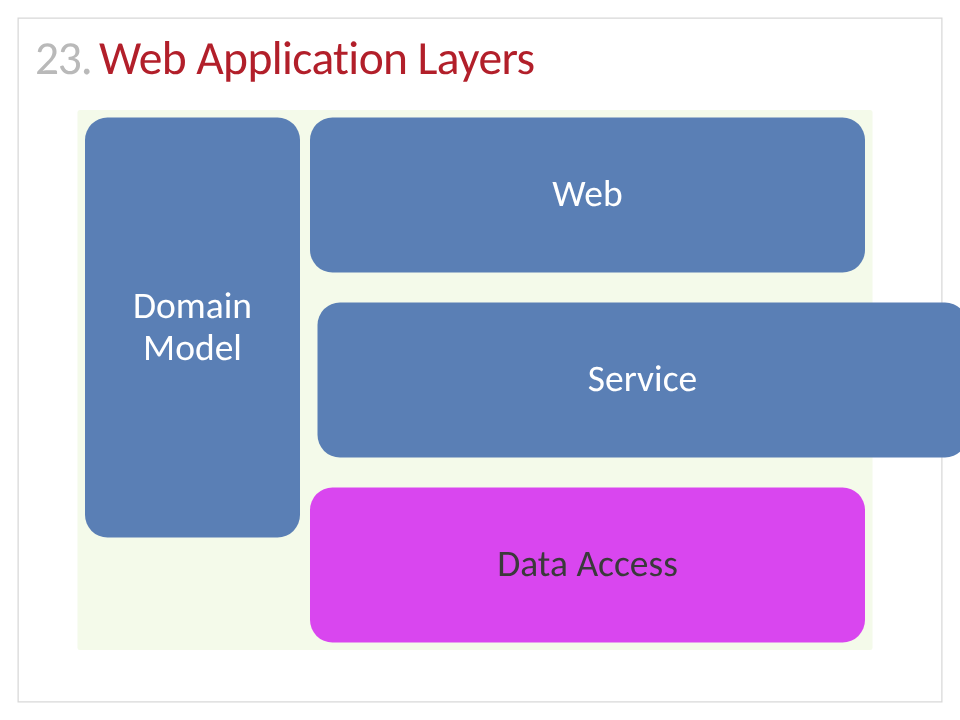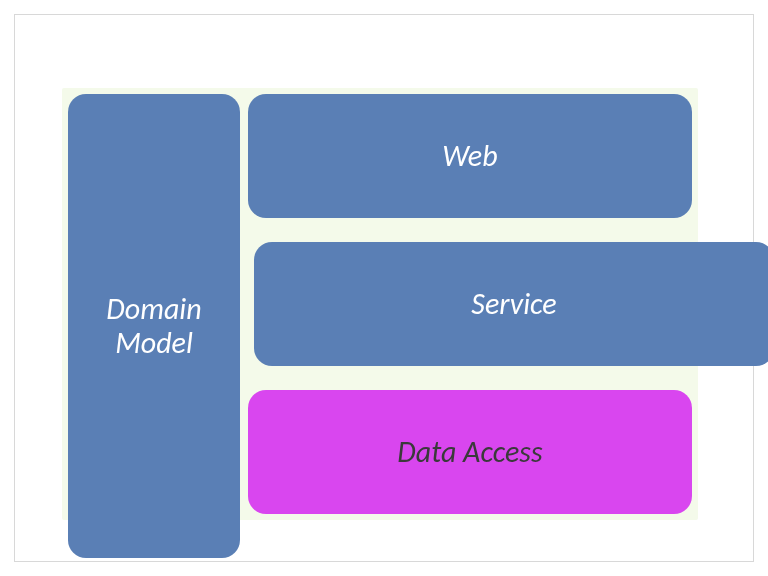--- a/index.html
+++ b/index.html
@@ -55,41 +55,40 @@
     background: #f4faea;
     border-radius: 2px;
   }
   .block {
     position: absolute;
     border-radius: 18px;
     display: flex;
     align-items: center;
     justify-content: center;
     box-sizing: border-box;
-    font-style: italic;
   }
   .block.blue {
     background: #5a7fb5;
     color: #ffffff;
   }
   .block.white {
     background: #d946ef;
     color: #3a3a3a;
   }
   .block-label {
     font-size: 30px;
     text-align: center;
     line-height: 1.15;
     font-weight: 400;
   }
   .domain {
     left: 6px;
     top: 6px;
     width: 172px;
-    height: 464px;
+    height: 336px;
     justify-content: center;
   }
   .web {
     left: 186px;
     top: 6px;
     width: 444px;
     height: 124px;
   }
   .service {
     left: 192px;
@@ -103,20 +102,24 @@
     width: 444px;
     height: 124px;
   }
 </style>
 </head>
 <body>
 
 <div class="slide">
   <div class="frame"></div>
 
+  <div class="title-row">
+    <span class="slide-number">23.</span>
+    <span class="slide-title">Web Application Layers</span>
+  </div>
 
   <div class="diagram">
 
     <div class="block blue domain">
       <div class="block-label">Domain<br>Model</div>
     </div>
 
     <div class="block blue web">
       <div class="block-label">Web</div>
     </div>

